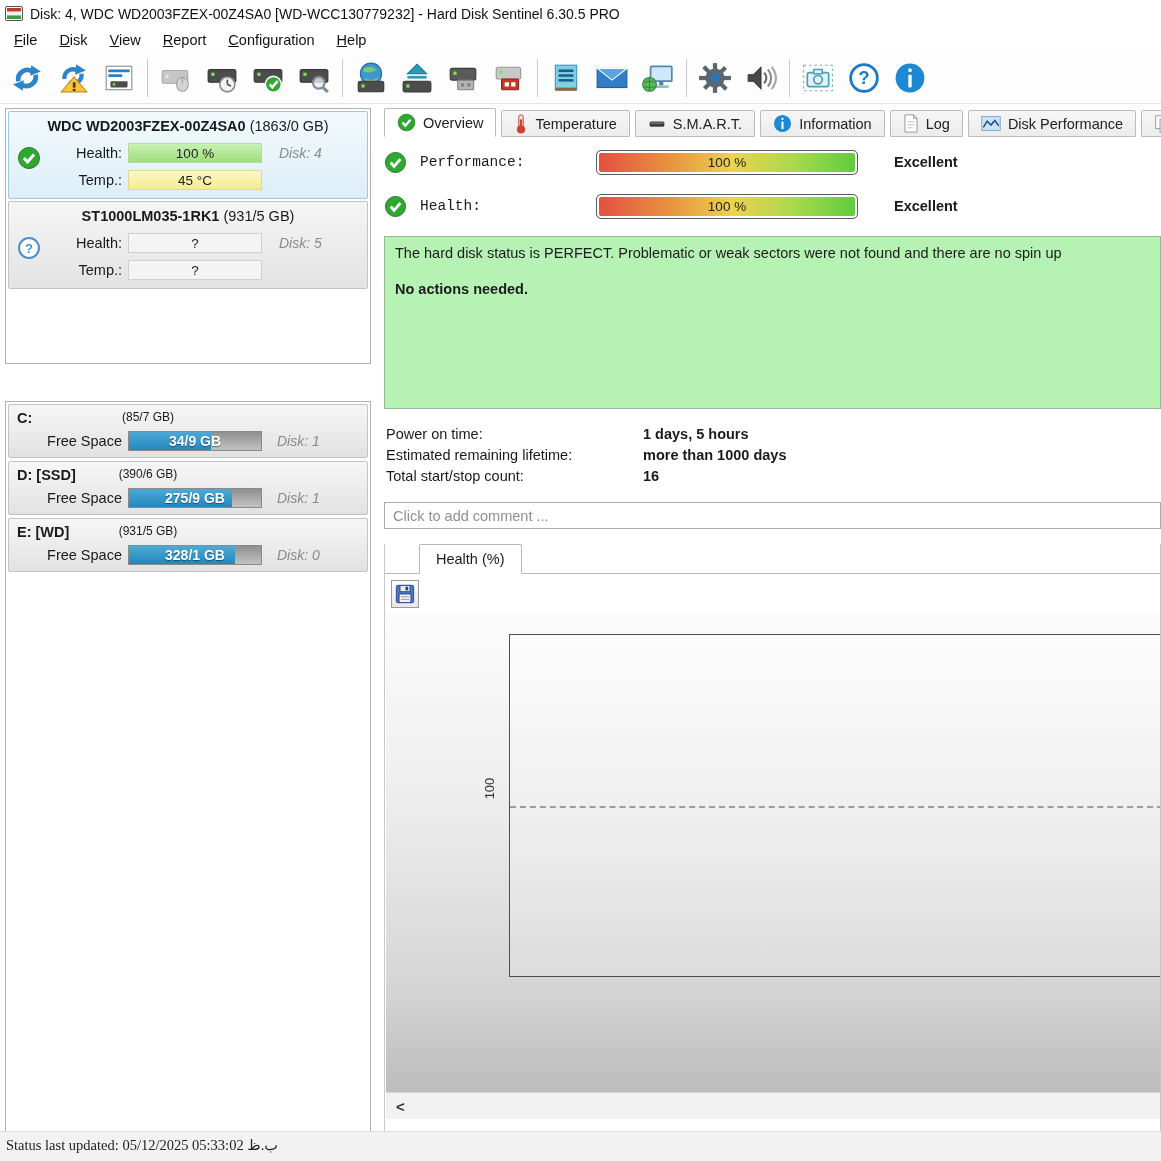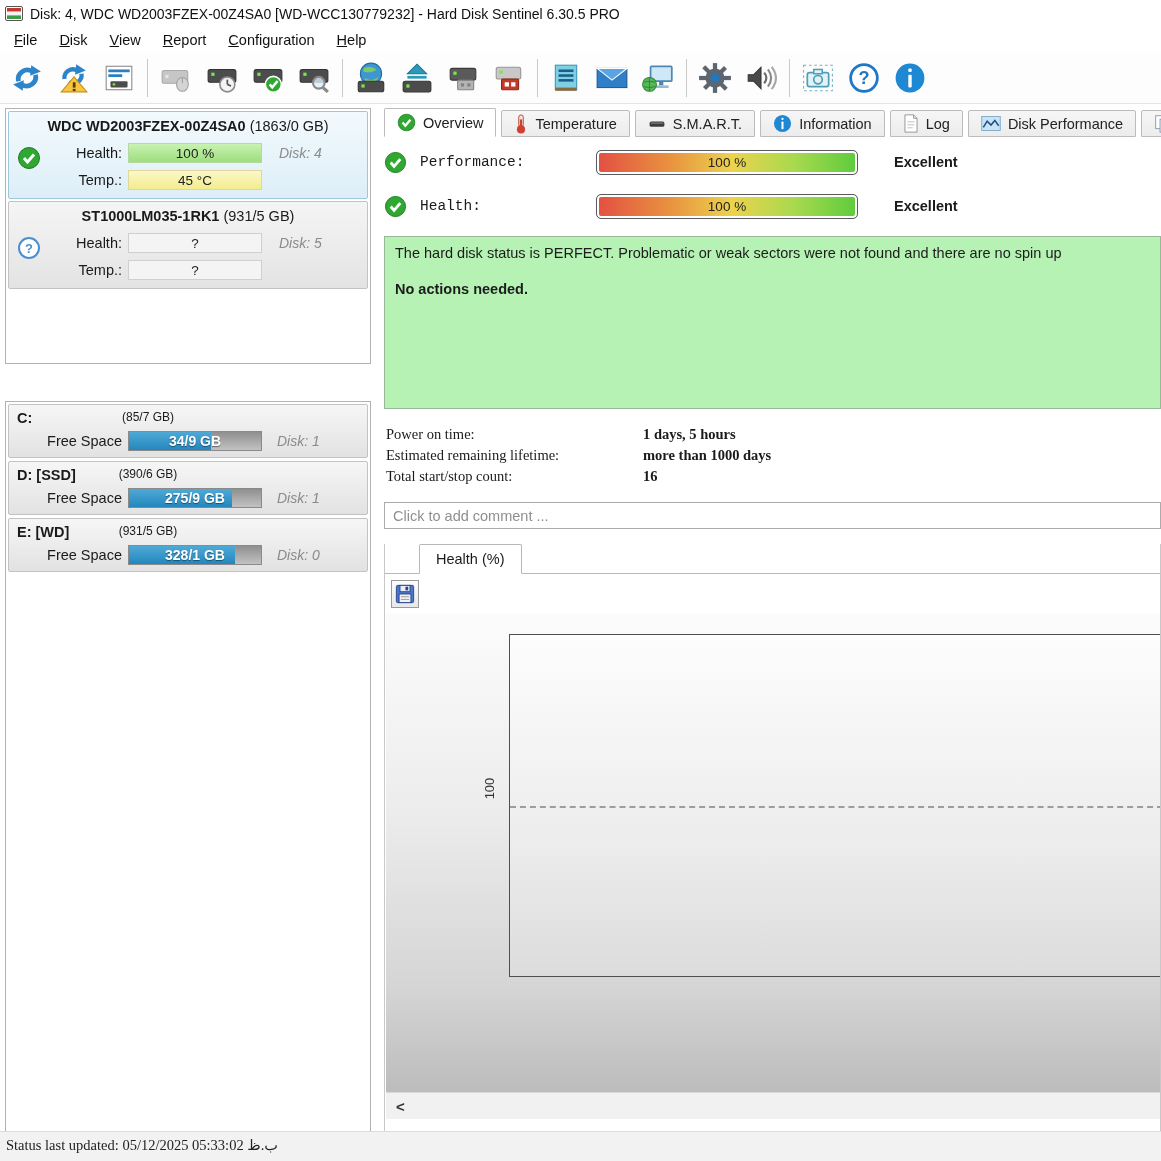--- a/index.html
+++ b/index.html
@@ -64,21 +64,21 @@
   .row-meter .icon { position:absolute; left:0; top:1px; }
   .row-meter .lbl { position:absolute; left:36px; top:4px; font-size:14.5px;font-family:Liberation Mono, monospace; }
   .gaugebar { position:absolute; left:212px; top:0; width:262px; height:25px; border:1.5px solid #5a5a5a; border-radius:5px;
     background:linear-gradient(90deg,#e34f43 0%,#e8923f 28%,#ecd34d 52%,#a8d94e 76%,#5ecb3e 100%);
     box-shadow:inset 0 0 0 2px #fff; text-align:center; font-size:13.5px; line-height:23px; color:#222; }
   .row-meter .rating { position:absolute; left:486px; top:4px; font-weight:bold; font-size:14.5px;margin-left:24px; }
   .statusbox { position:absolute; left:12px; top:128px; right:0; height:173px; background:#b5f2b4;
     border:1px solid #98b898; padding:8px 10px; font-size:14.5px; color:#1c1c1c; overflow:hidden; }
   .statusbox .line1 { white-space:nowrap; }
   .statusbox .line2 { margin-top:20px; font-weight:bold; }
-  .stats { position:absolute; left:14px; top:318px; font-size:14.5px;font-family:Liberation Serif, serif; }
+  .stats { position:absolute; left:14px; top:318px; font-size:14.5px; }
   .stat-row { display:flex; height:21px; }
   .stat-row .sl { width:257px; }
   .stat-row .sv { font-weight:bold; }
   .comment { position:absolute; left:12px; top:394px; right:0; height:26px; }
   .comment input { width:100%; height:27px; border:1px solid #ababab; padding:0 8px; font-size:14.5px;
     font-family:"Liberation Sans",sans-serif; color:#333; background:#fff; outline:none; }
   .comment input::placeholder { color:#8f8f8f; }
   
   .chart-sec { position:absolute; left:12px; top:436px; right:0; height:686px; border:1px solid #c8c8c8; border-top:none; background:#fff; }
   .chart-tab { position:absolute; left:6px; top:0; height:30px; padding:0 16px; background:#fff;

